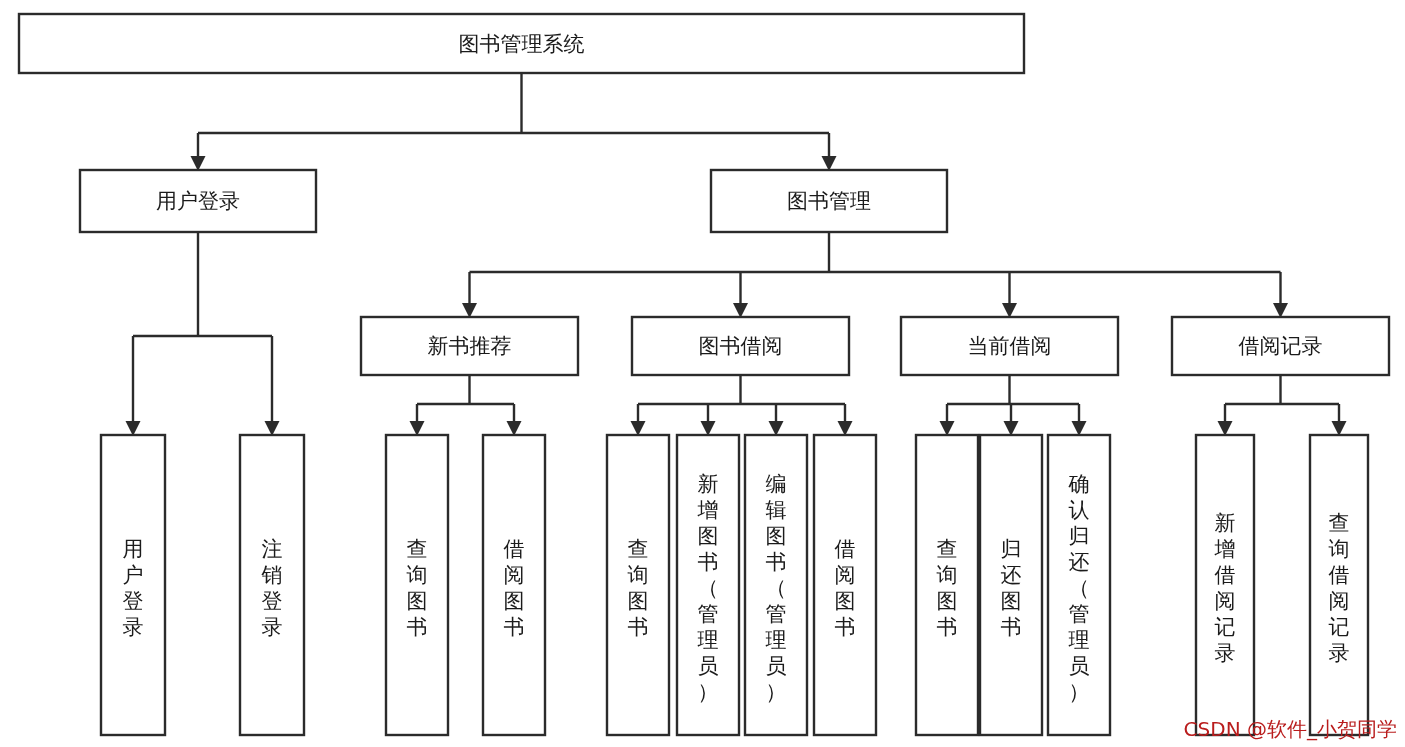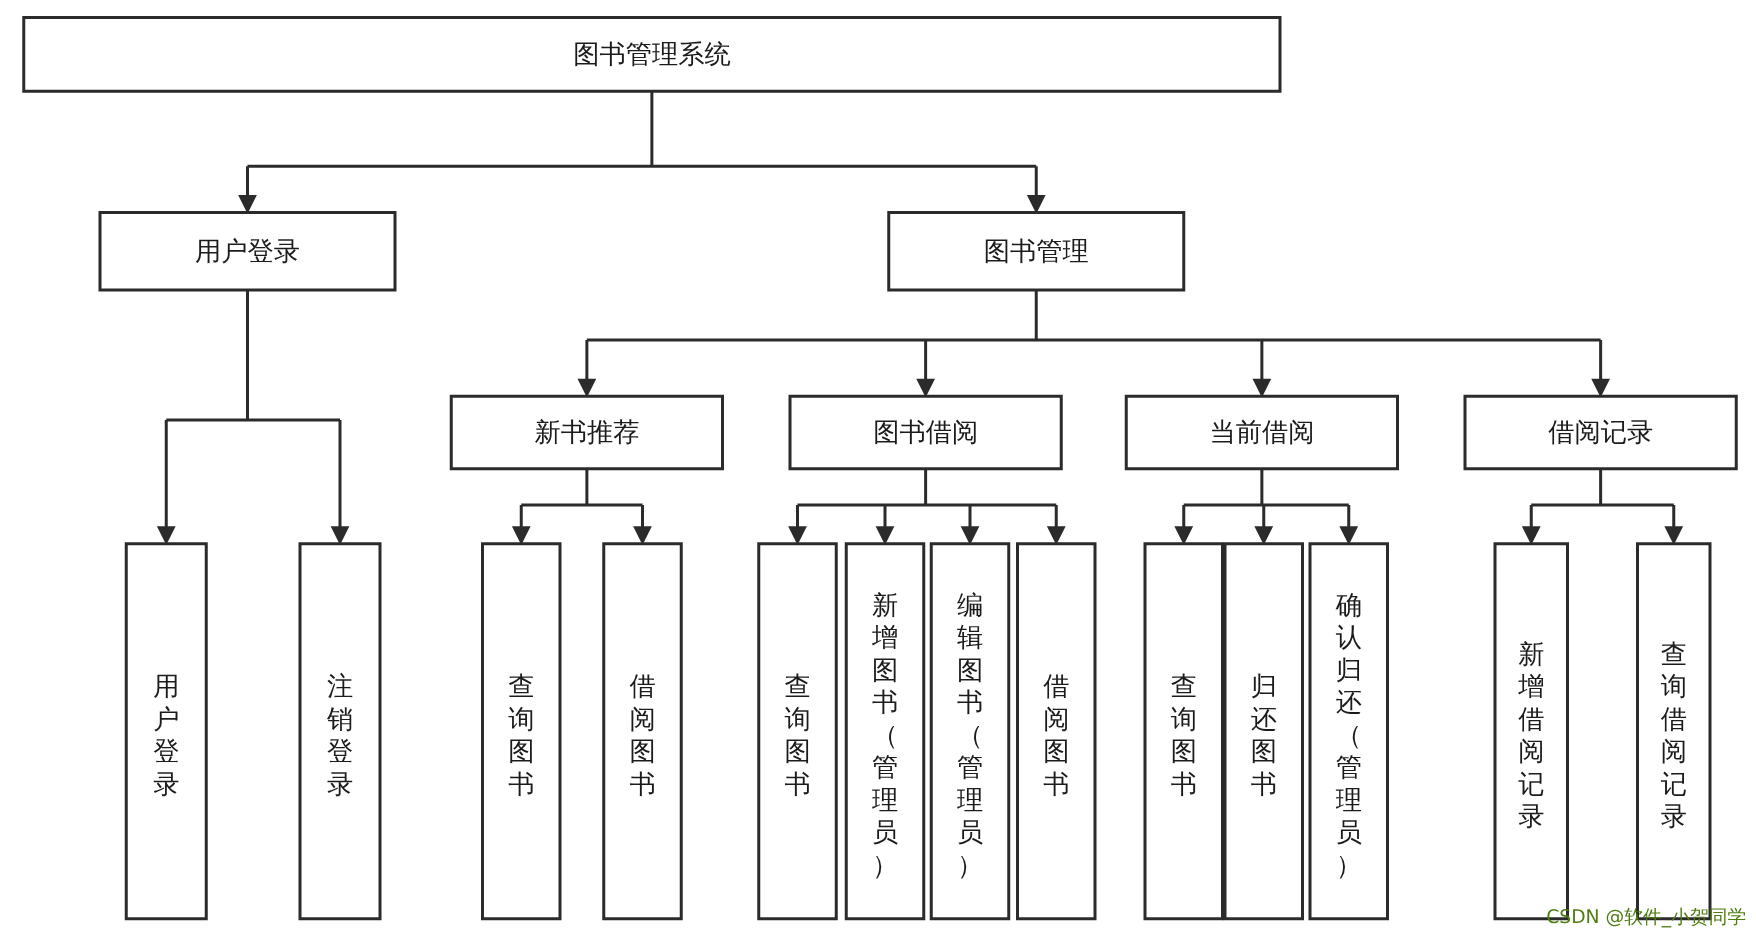--- a/index.html
+++ b/index.html
@@ -49,22 +49,22 @@
   }
   .arrow-head {
     fill: #2b2b2b;
     stroke: none;
   }
   .watermark {
     position: absolute;
     right: 8px;
     bottom: 4px;
     font-family: "DejaVu Sans", "Liberation Sans", sans-serif;
-    font-size: 15px;
-    color: #4d7c0f;
+    font-size: 20px;
+    color: #b91c1c;
     white-space: nowrap;
     user-select: none;
   }
 </style>
 </head>
 <body>
 
 <div id="diagram-root">
   <svg id="diagram-svg" viewBox="0 0 1405 747">
     <g id="edge-layer">

